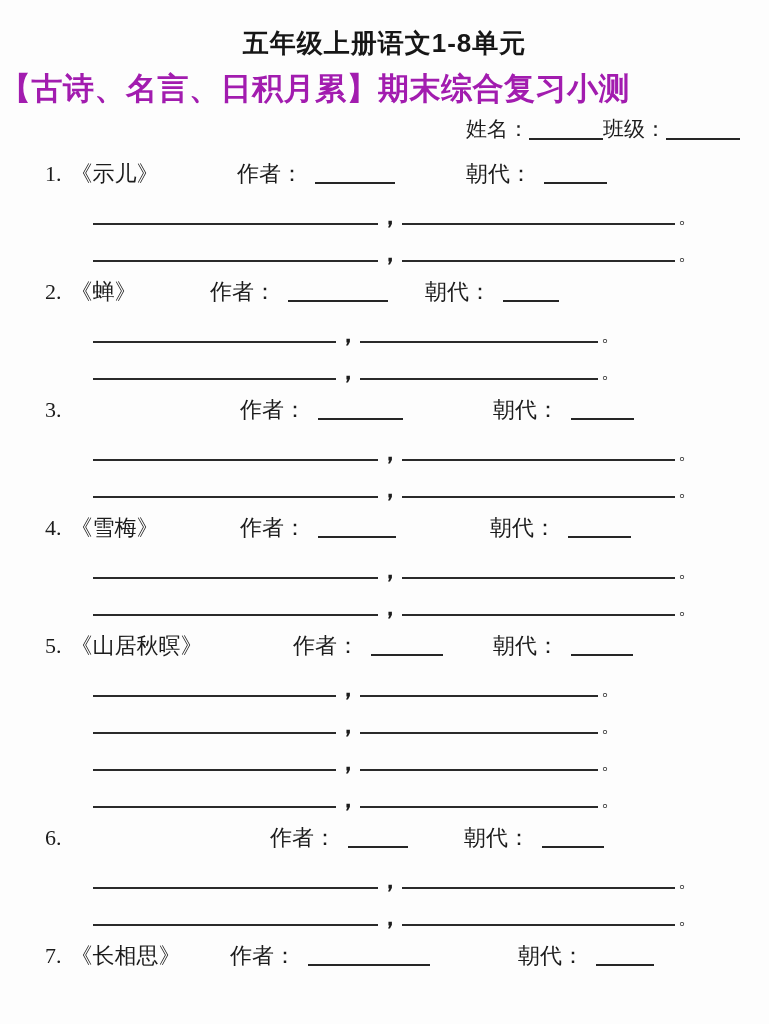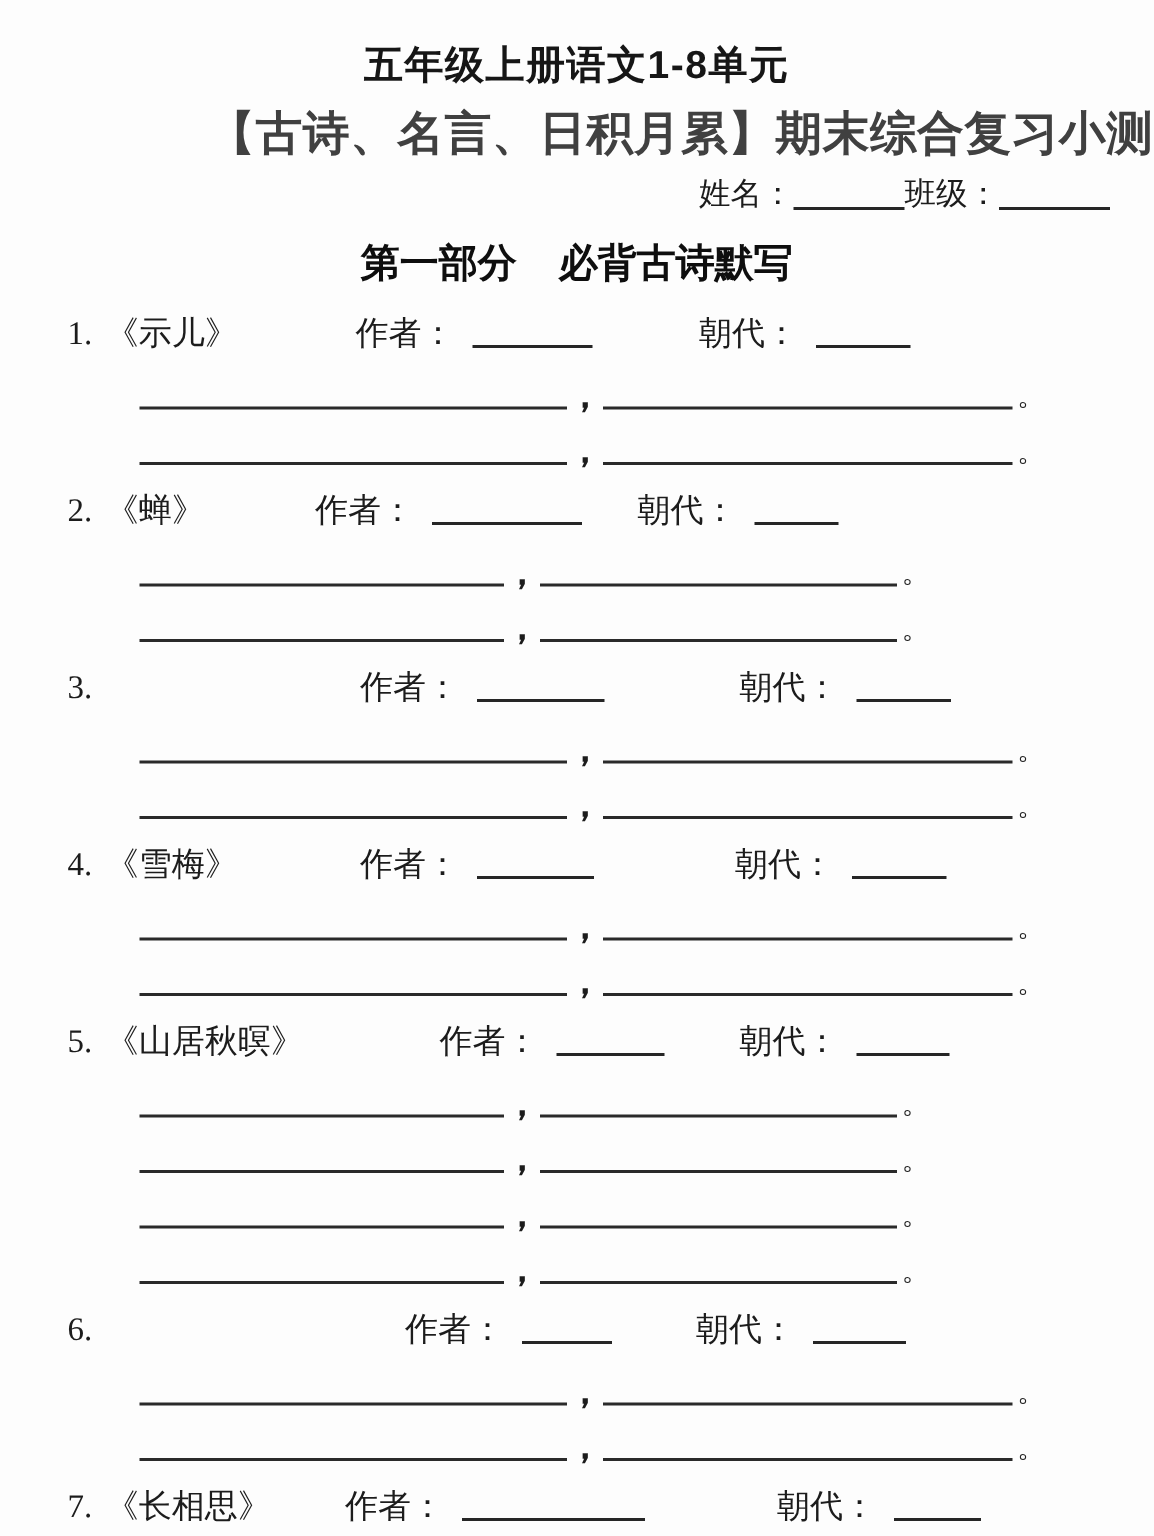--- a/index.html
+++ b/index.html
@@ -18,28 +18,28 @@
   .title1 {
     text-align: center;
     font-family: "Liberation Sans", "DejaVu Sans", sans-serif;
     font-weight: 700;
     font-size: 26px;
     line-height: 38px;
     letter-spacing: 1px;
     color: #161616;
   }
   .title2 {
-    text-align: right;
+    text-align: left;
     font-family: "Liberation Sans", "DejaVu Sans", sans-serif;
     font-weight: 700;
     font-size: 31px;
     line-height: 42px;
     margin-top: 6px;
     letter-spacing: 0.5px;
-    color: #404040;
+    color: #a21caf;
   }
   .name-row {
     margin-top: 4px;
     height: 30px;
     padding-right: 29px;
     text-align: right;
     font-size: 21px;
     line-height: 30px;
     padding-left: 32px;
   }
@@ -166,23 +166,20 @@
 <div class="doc">
 
   <div class="title1">五年级上册语文1-8单元</div>
 
   <div class="title2">【古诗、名言、日积月累】期末综合复习小测</div>
 
   <div class="name-row">
     <span>姓名：</span><span class="blank name-blank"></span><span>班级：</span><span class="blank name-blank"></span>
   </div>
 
-  <div class="section-row">
-    <span>第一部分</span><span class="section-gap"></span><span>必背古诗默写</span>
-  </div>
 
   <div class="items" id="items">
   <div class="poem-item" data-idx="0">
     <div class="head">
       <span class="numtitle">
         <span class="num">1.</span>
         <span class="ititle">《示儿》</span>
       </span>
       <span class="author-group">
         <span>作者：</span>

